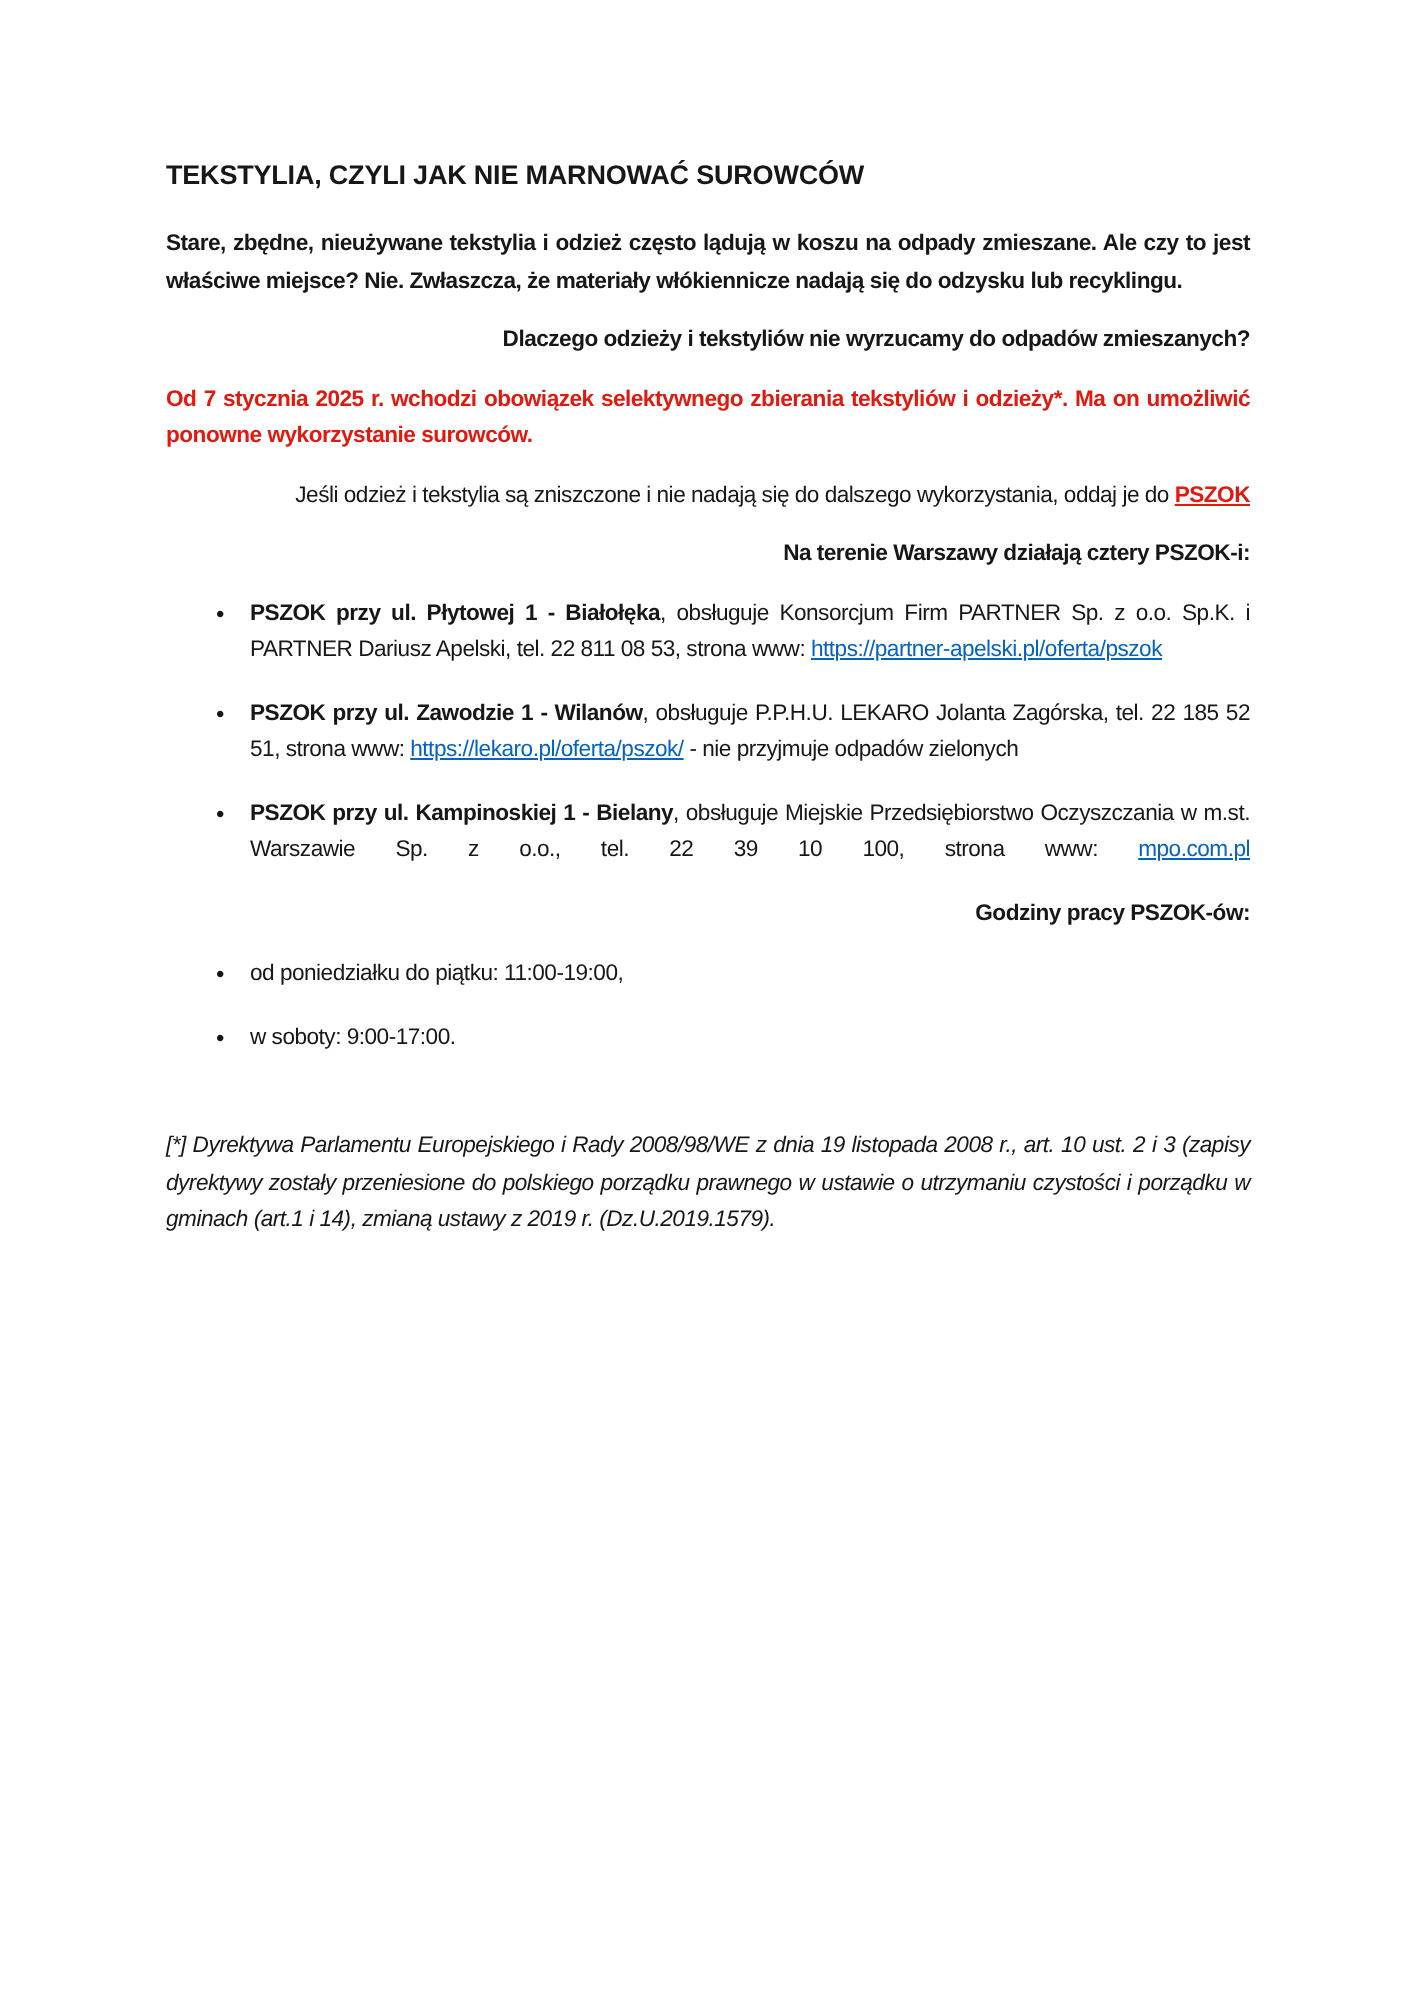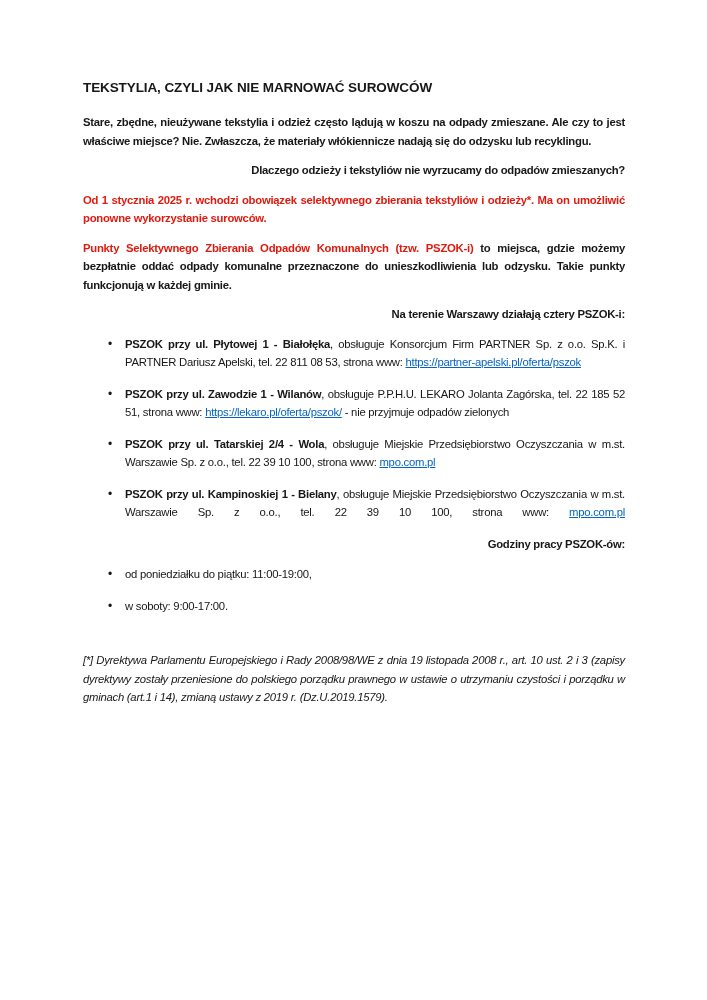--- a/index.html
+++ b/index.html
@@ -75,31 +75,30 @@
 <body>
 
 <div class="page">
 
   <h1 class="title">TEKSTYLIA, CZYLI JAK NIE MARNOWAĆ SUROWCÓW</h1>
 
   <p class="bold just">Stare, zbędne, nieużywane tekstylia i odzież często lądują w koszu na odpady zmieszane. Ale czy to jest właściwe miejsce? Nie. Zwłaszcza, że materiały włókiennicze nadają się do odzysku lub recyklingu.</p>
 
   <p class="bold">Dlaczego odzieży i tekstyliów nie wyrzucamy do odpadów zmieszanych?</p>
 
-  <p class="bold red just">Od 1 stycznia 2025 r. wchodzi obowiązek selektywnego zbierania tekstyliów i odzieży*. Ma on umożliwić ponowne wykorzystanie surowców.</p>
+  <p class="bold red just">Od 7 stycznia 2025 r. wchodzi obowiązek selektywnego zbierania tekstyliów i odzieży*. Ma on umożliwić ponowne wykorzystanie surowców.</p>
 
+  <p class="oneline"><span>Jeśli odzież i tekstylia są zniszczone i nie nadają się do dalszego wykorzystania, oddaj je do </span><a class="redlink">PSZOK</a></p>
 
-  <p class="bold just"><span class="red">Punkty Selektywnego Zbierania Odpadów Komunalnych (tzw. PSZOK-i)</span><span> to miejsca, gdzie możemy bezpłatnie oddać odpady komunalne przeznaczone do unieszkodliwienia lub odzysku. Takie punkty funkcjonują w każdej gminie.</span></p>
 
   <p class="bold">Na terenie Warszawy działają cztery PSZOK-i:</p>
 
   <ul class="doclist">
     <li><span class="bold">PSZOK przy ul. Płytowej 1 - Białołęka</span><span>, obsługuje Konsorcjum Firm PARTNER Sp. z o.o. Sp.K. i PARTNER Dariusz Apelski, tel. 22 811 08 53, strona www: </span><a class="doclink">https://partner-apelski.pl/oferta/pszok</a><span></span></li>
     <li><span class="bold">PSZOK przy ul. Zawodzie 1 - Wilanów</span><span>, obsługuje P.P.H.U. LEKARO Jolanta Zagórska, tel. 22 185 52 51, strona www: </span><a class="doclink">https://lekaro.pl/oferta/pszok/</a><span> - nie przyjmuje odpadów zielonych</span></li>
-    <li><span class="bold">PSZOK przy ul. Tatarskiej 2/4 - Wola</span><span>, obsługuje Miejskie Przedsiębiorstwo Oczyszczania w m.st. Warszawie Sp. z o.o., tel. 22 39 10 100, strona www: </span><a class="doclink">mpo.com.pl</a><span></span></li>
     <li class="justify-last"><span class="bold">PSZOK przy ul. Kampinoskiej 1 - Bielany</span><span>, obsługuje Miejskie Przedsiębiorstwo Oczyszczania w m.st. Warszawie Sp. z o.o., tel. 22 39 10 100, strona www: </span><a class="doclink">mpo.com.pl</a><span></span></li>
   </ul>
 
   <p class="hours-heading section-gap">Godziny pracy PSZOK-ów:</p>
 
   <ul class="doclist">
     <li>od poniedziałku do piątku: 11:00-19:00,</li>
     <li>w soboty: 9:00-17:00.</li>
   </ul>
 

